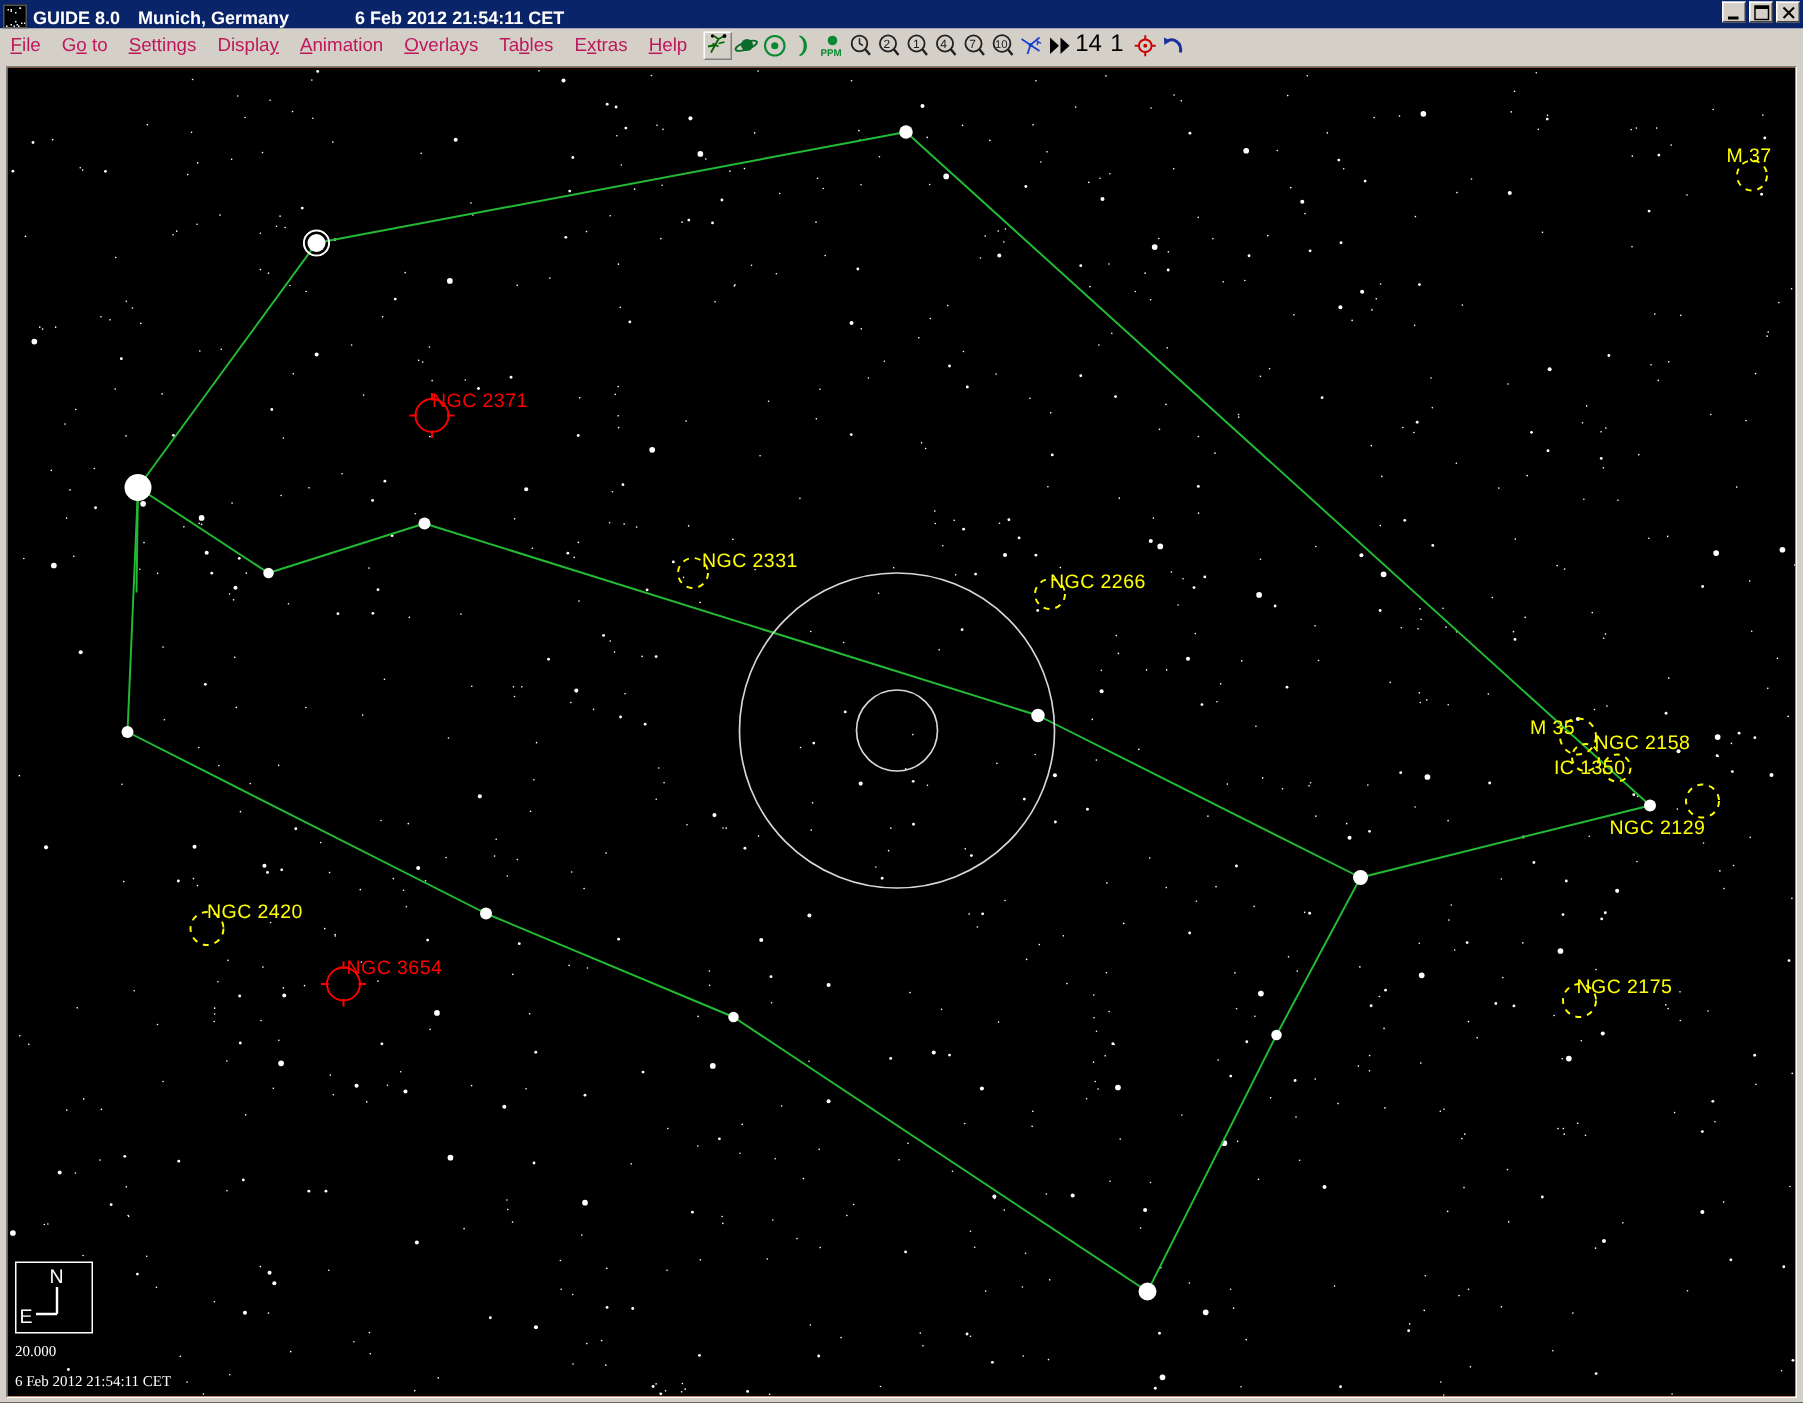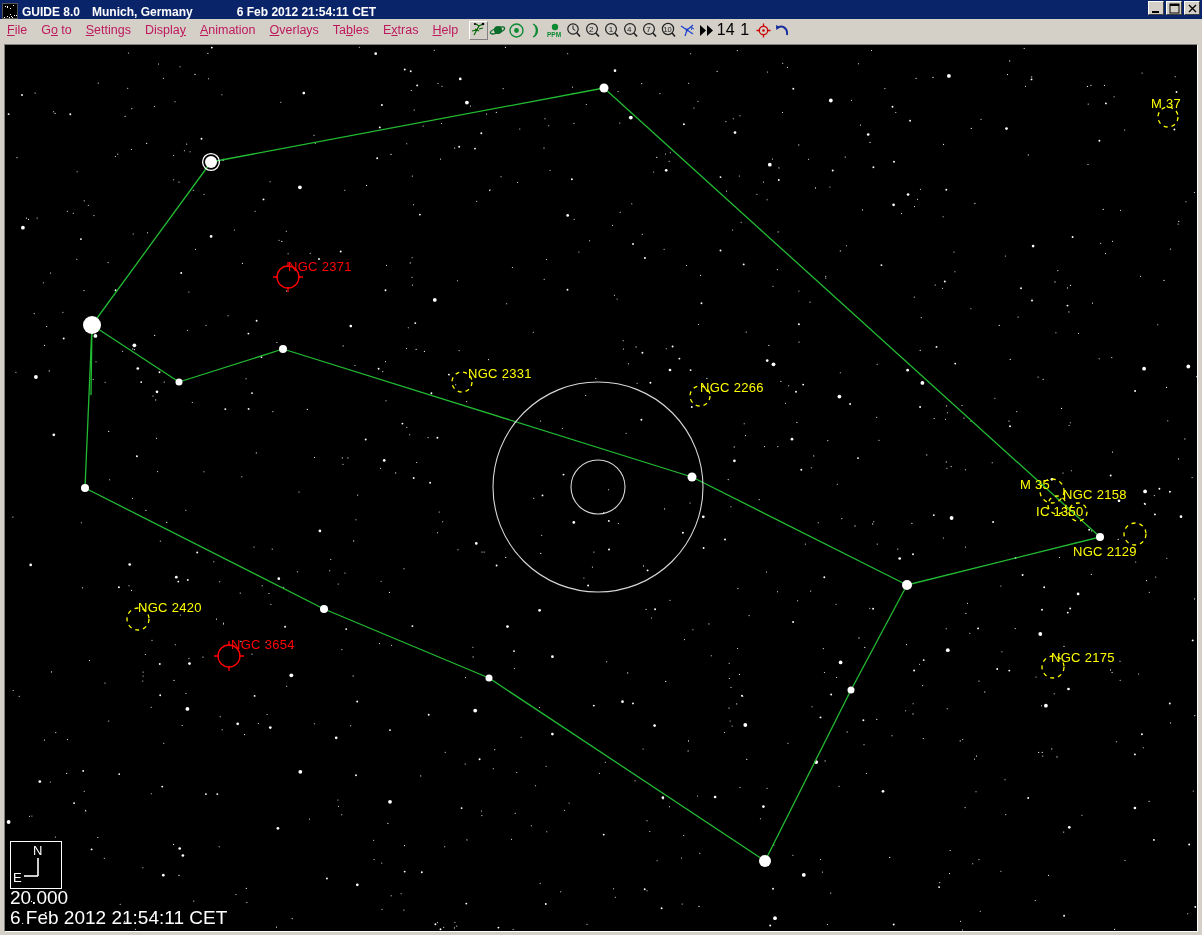--- a/index.html
+++ b/index.html
@@ -159,22 +159,22 @@
     width: 52px; height: 48px;
     border: 1px solid #ffffff;
     box-sizing: border-box;
     background: #000;
   }
   #compass svg { position: absolute; left: 0; top: 0; }
   #scale-text, #time-text {
     position: absolute;
     left: 5px;
     color: #ffffff;
-    font-size: 19px;
-    font-family: Liberation Sans, sans-serif;
+    font-size: 10px;
+    font-family: Liberation Serif, serif;
     white-space: nowrap;
     line-height: 1;
   }
   #scale-text { bottom: 24px; }
   #time-text  { bottom: 4px; }
 </style>
 </head>
 <body>
 
 <div id="app">

